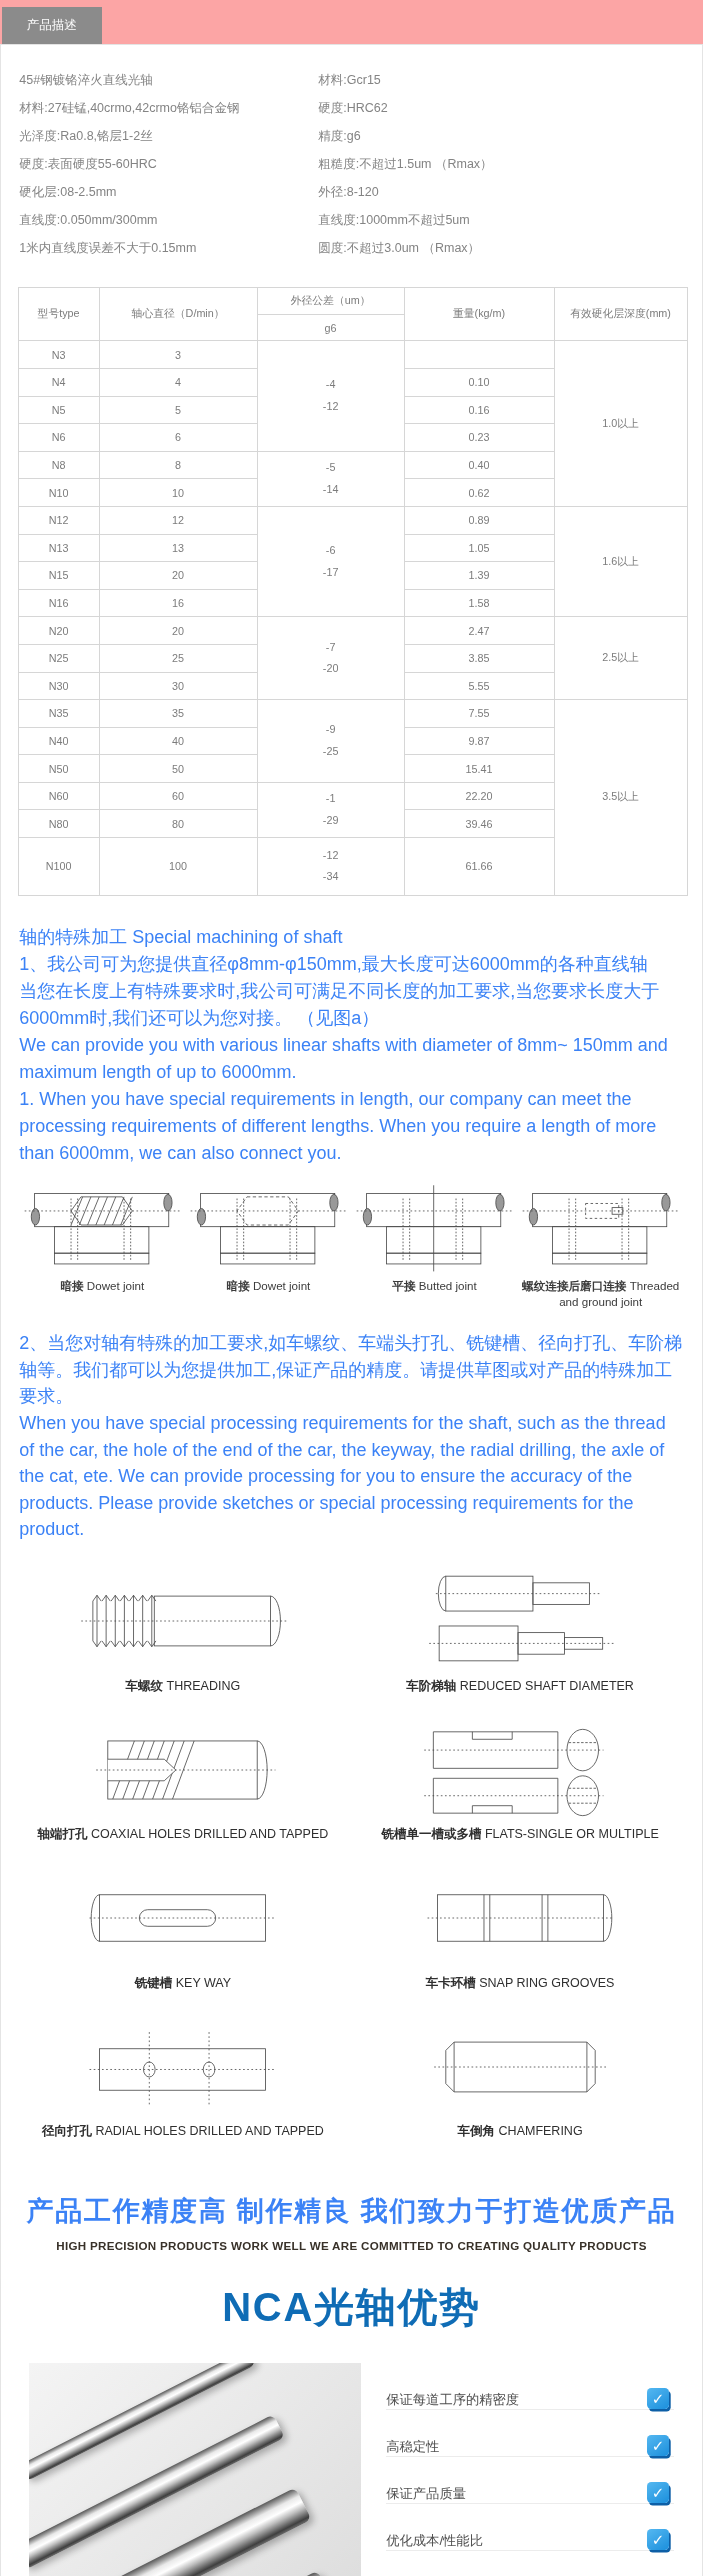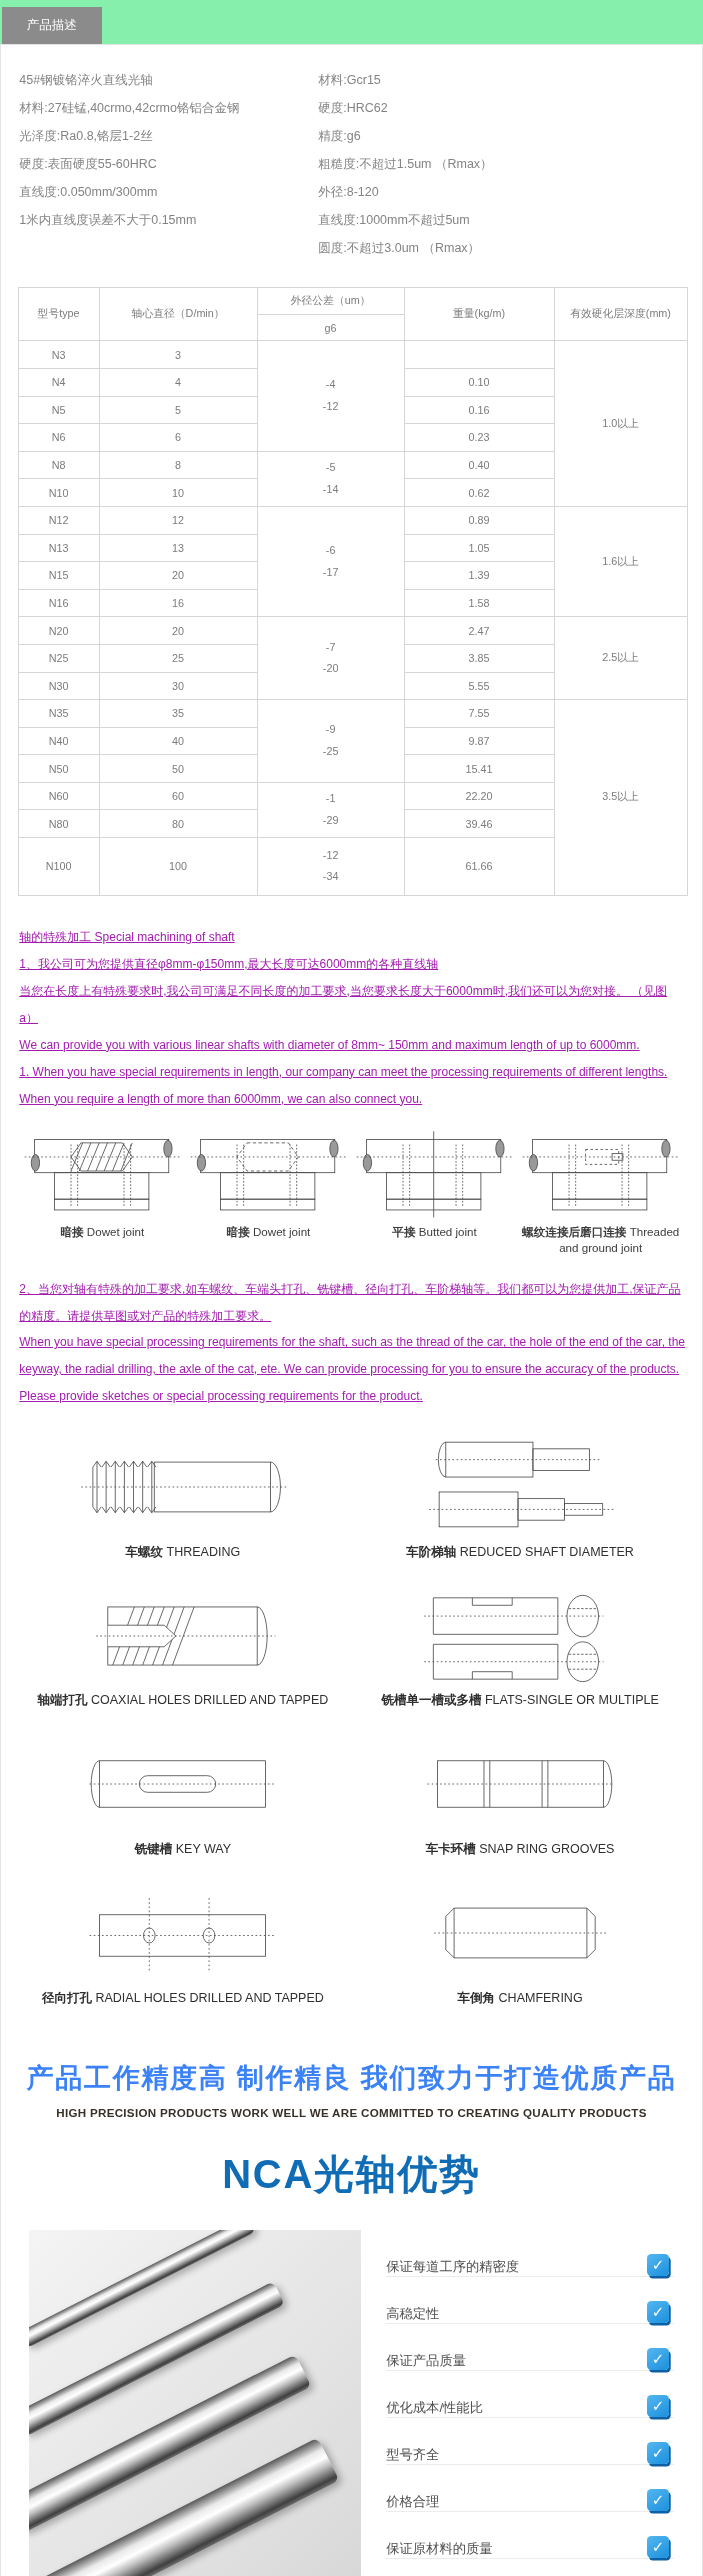--- a/index.html
+++ b/index.html
@@ -1,32 +1,32 @@
 <!DOCTYPE html>
 <html style="font-size:13.3px"><head>
 <meta charset="utf-8">
 <style>
   html,body{margin:0;padding:0;background:#fff;}
   body{width:703px;font-family:"Liberation Sans","DejaVu Sans",sans-serif;}
   .page{width:703px;}
-  .tab-row{background:#86efac;padding:6.6px 0 0 1.7px;}
+  .tab-row{background:#fca5a5;padding:6.6px 0 0 1.7px;}
   .tab{display:inline-block;background:#8b8b8b;color:#fff;font-size:12.5px;padding:10px 25px;cursor:pointer;}
   .content{border:0.8px solid #e4e4e4;background:#fff;padding:21.6px 16.6px 11.6px;}
   
   .specs{display:flex;font-size:12.5px;color:#848484;line-height:28px;padding-left:1.7px;}
   .spec-left{flex:0 0 299px;}
   .spec-right{flex:1;}
   
   table.spec{border-collapse:collapse;table-layout:fixed;width:668px;margin:25px auto 0;font-size:10.8px;color:#7c7c7c;text-align:center;}
   table.spec th,table.spec td{border:0.8px solid #d6d6d6;font-weight:normal;height:25px;padding:0.8px 1.7px;}
   table.spec th{height:24px;}
   table.spec td.tol div{line-height:21.6px;}
   table.spec tr.tall td{height:55px;}
   
-  .intro,.para2{margin-top:28px;font-size:12px;color:#a21caf;line-height:27px;padding-left:1.7px;text-decoration:underline;}
+  .intro,.para2{margin-top:28px;font-size:18px;color:#3b82f6;line-height:27px;padding-left:1.7px;}
   .para2{margin-top:20px;line-height:26.6px;}
   
   .joints{display:flex;justify-content:space-between;margin-top:13.3px;padding:0 1.7px;}
   .joint{width:166px;text-align:center;}
   .jcap{font-size:11.6px;color:#3c3c3c;margin-top:3.3px;line-height:16px;}
   .jcap .cn{font-weight:bold;}
   
   .mach-grid{display:grid;grid-template-columns:1fr 1fr;margin-top:28px;row-gap:25px;column-gap:6.6px;}
   .mach-item{text-align:center;}
   .mach-cap{font-size:12.5px;color:#2f2f2f;margin-top:6.6px;}
@@ -57,20 +57,21 @@
     <span class="tab">产品描述</span>
   </div>
   <div class="content">
 
     <div class="specs">
       <div class="spec-left" id="spec-left">
           <div>45#钢镀铬淬火直线光轴</div>
           <div>材料:27硅锰,40crmo,42crmo铬铝合金钢</div>
           <div>光泽度:Ra0.8,铬层1-2丝</div>
           <div>硬度:表面硬度55-60HRC</div>
+          <div>硬化层:08-2.5mm</div>
           <div>直线度:0.050mm/300mm</div>
           <div>1米内直线度误差不大于0.15mm</div>
         </div>
       <div class="spec-right" id="spec-right">
           <div>材料:Gcr15</div>
           <div>硬度:HRC62</div>
           <div>精度:g6</div>
           <div>粗糙度:不超过1.5um （Rmax）</div>
           <div>外径:8-120</div>
           <div>直线度:1000mm不超过5um</div>

